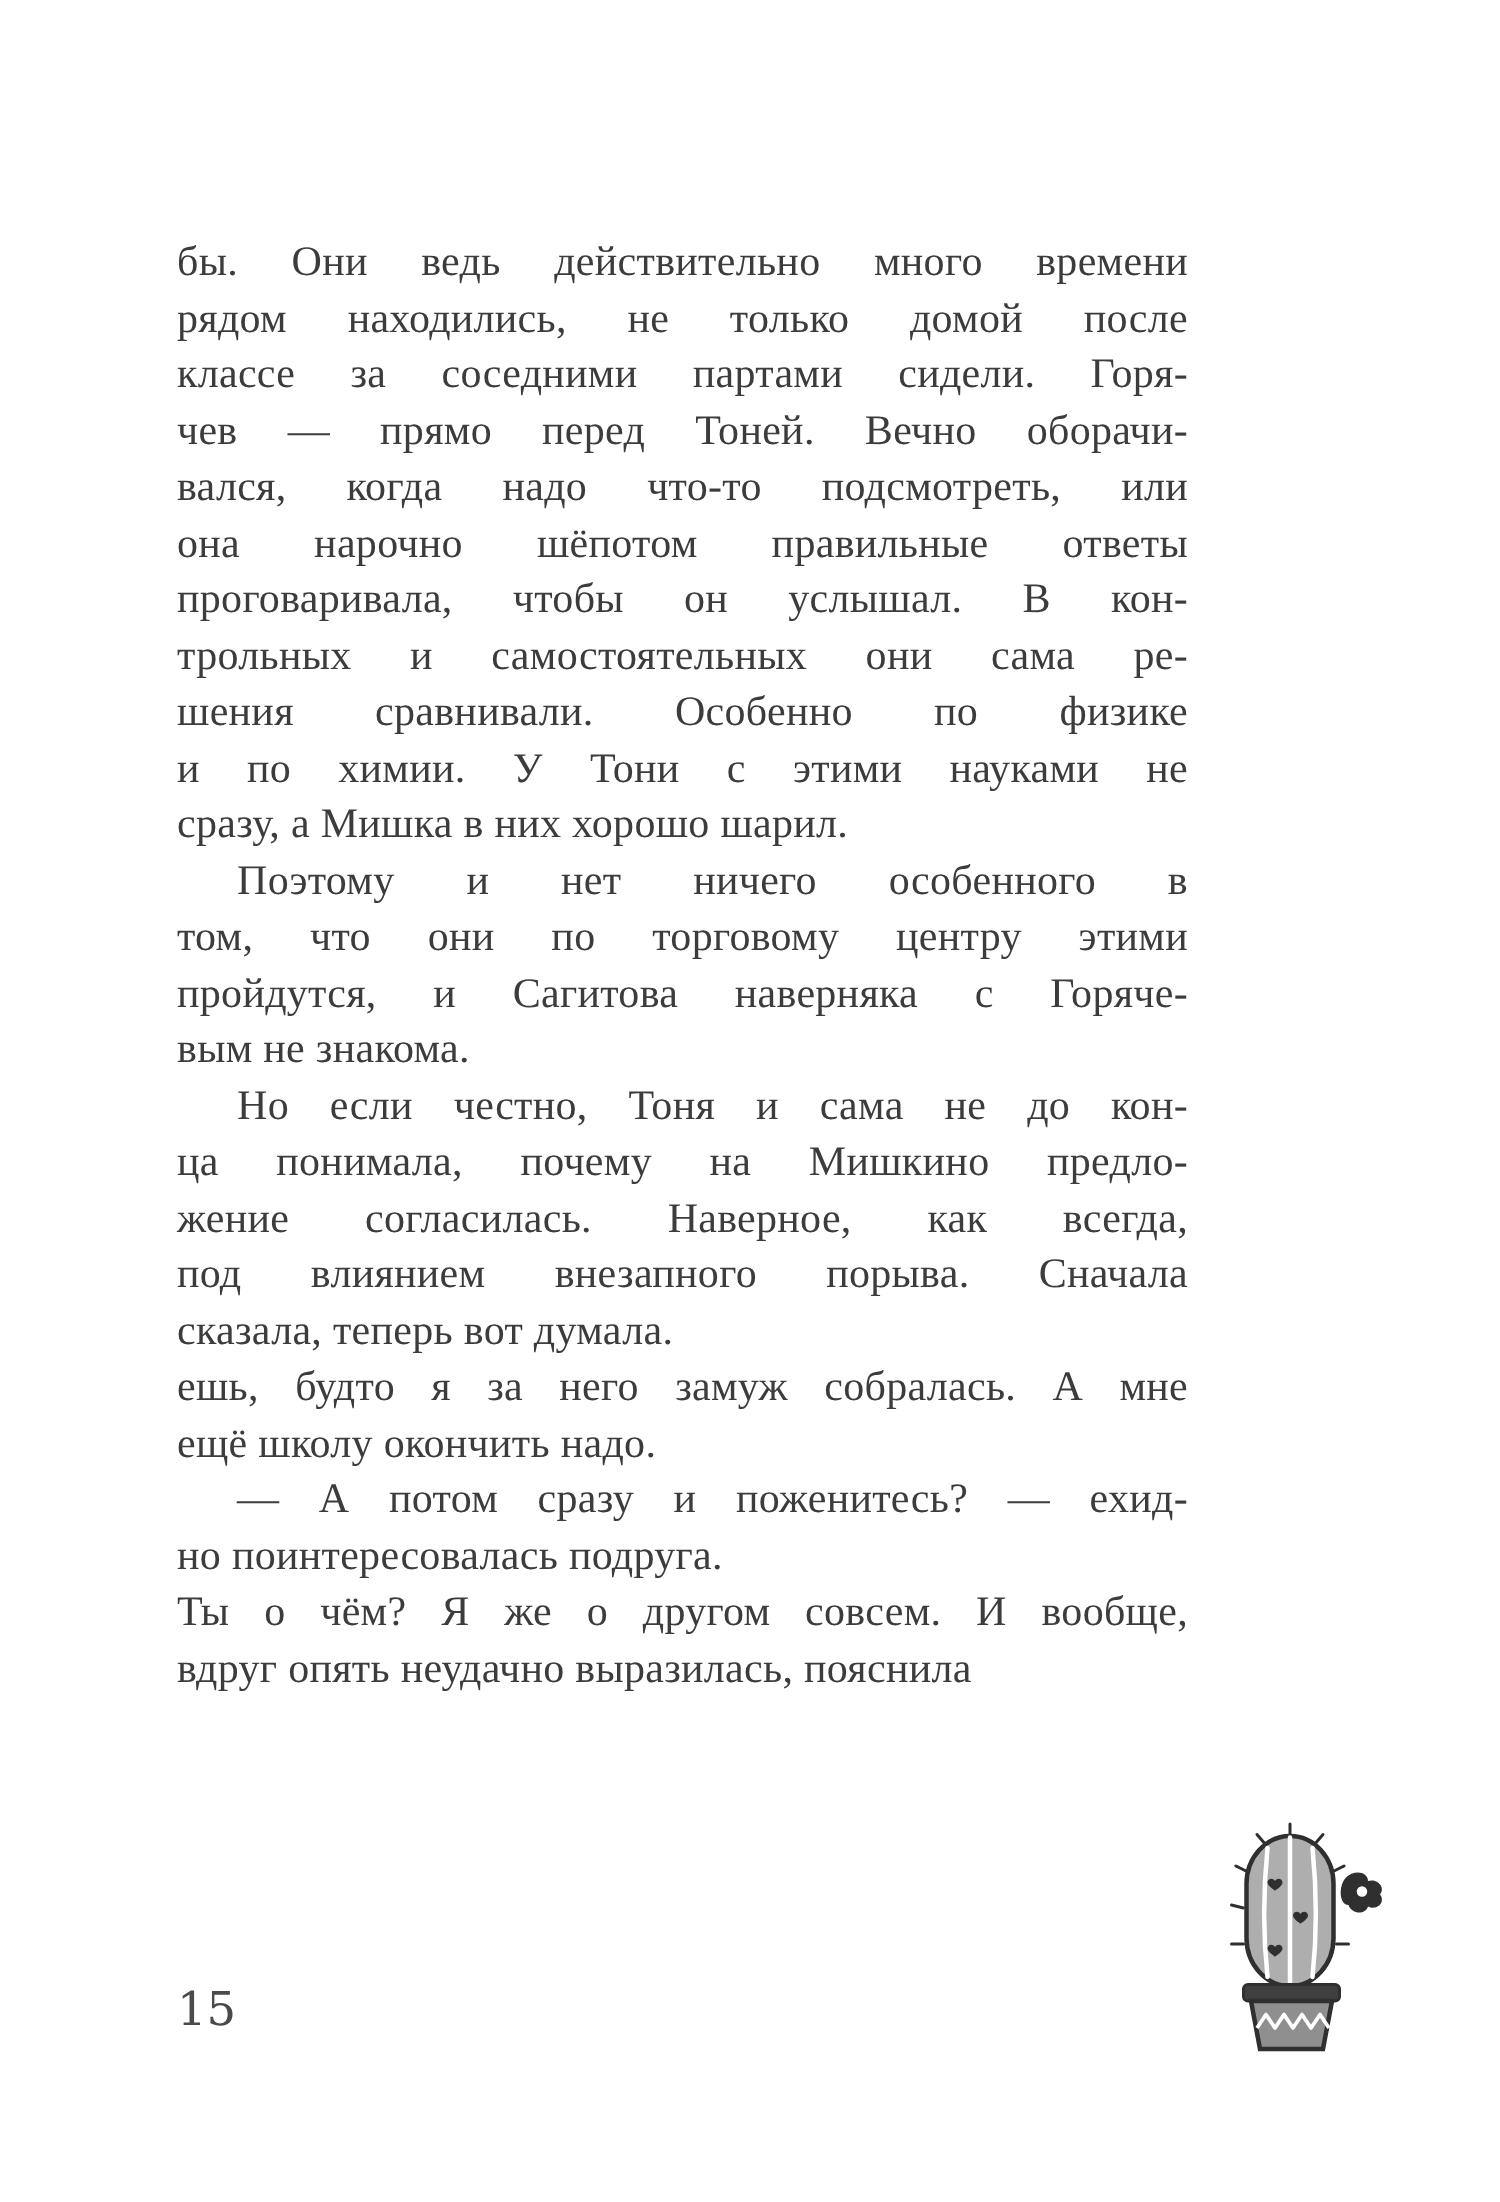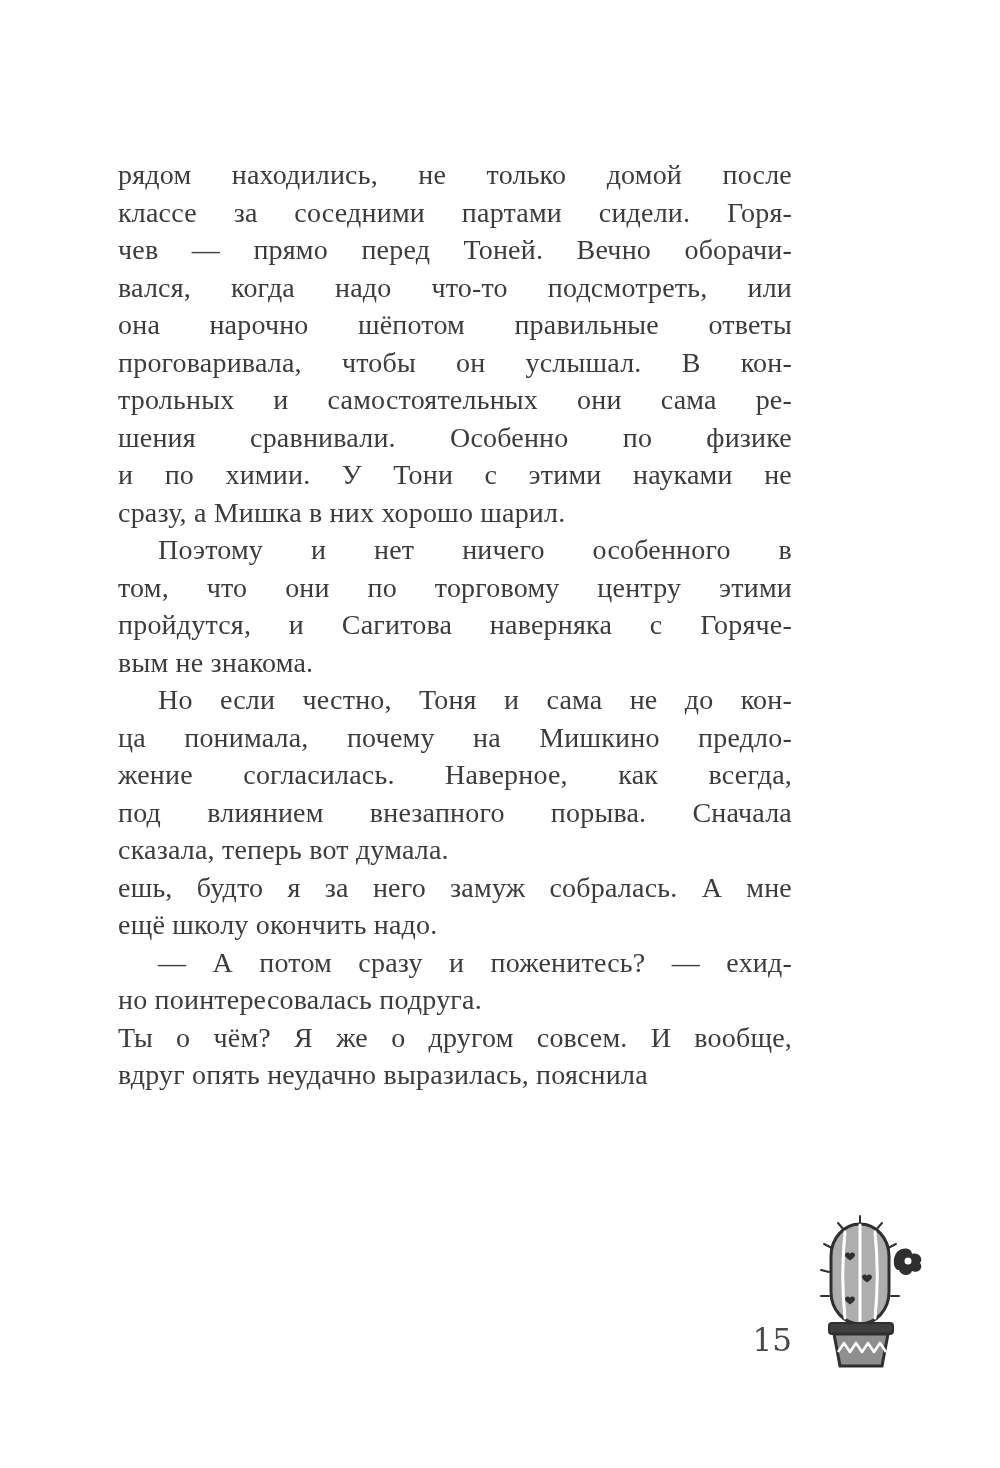--- a/index.html
+++ b/index.html
@@ -33,39 +33,40 @@
   .line.last {
     text-align-last: left;
     -moz-text-align-last: left;
   }
   .line.first-indent {
     text-indent: 40px;
   }
   .page-number {
     position: absolute;
     left: 118px; top: 1322px; width: 674px;
-    text-align: right;
+    text-align: left;
     font-size: 31px;
     color: #4a4a4a;
     font-family: "DejaVu Serif", serif;
   }
   .illustration {
     position: absolute;
     left: 800px; top: 1210px;
     width: 135px; height: 160px;
   }
   .illustration svg { display: block; width: 100%; height: 100%; }
 </style>
 </head>
 <body>
 
 <div class="book-page">
 
   <div class="text-block">
       <div class="paragraph">
+        <div class="line">бы. Они ведь действительно много времени</div>
         <div class="line">рядом находились, не только домой после</div>
         <div class="line">классе за соседними партами сидели. Горя-</div>
         <div class="line">чев — прямо перед Тоней. Вечно оборачи-</div>
         <div class="line">вался, когда надо что-то подсмотреть, или</div>
         <div class="line">она нарочно шёпотом правильные ответы</div>
         <div class="line">проговаривала, чтобы он услышал. В кон-</div>
         <div class="line">трольных и самостоятельных они сама ре-</div>
         <div class="line">шения сравнивали. Особенно по физике</div>
         <div class="line">и по химии. У Тони с этими науками не</div>
         <div class="line last">сразу, а Мишка в них хорошо шарил.</div>

